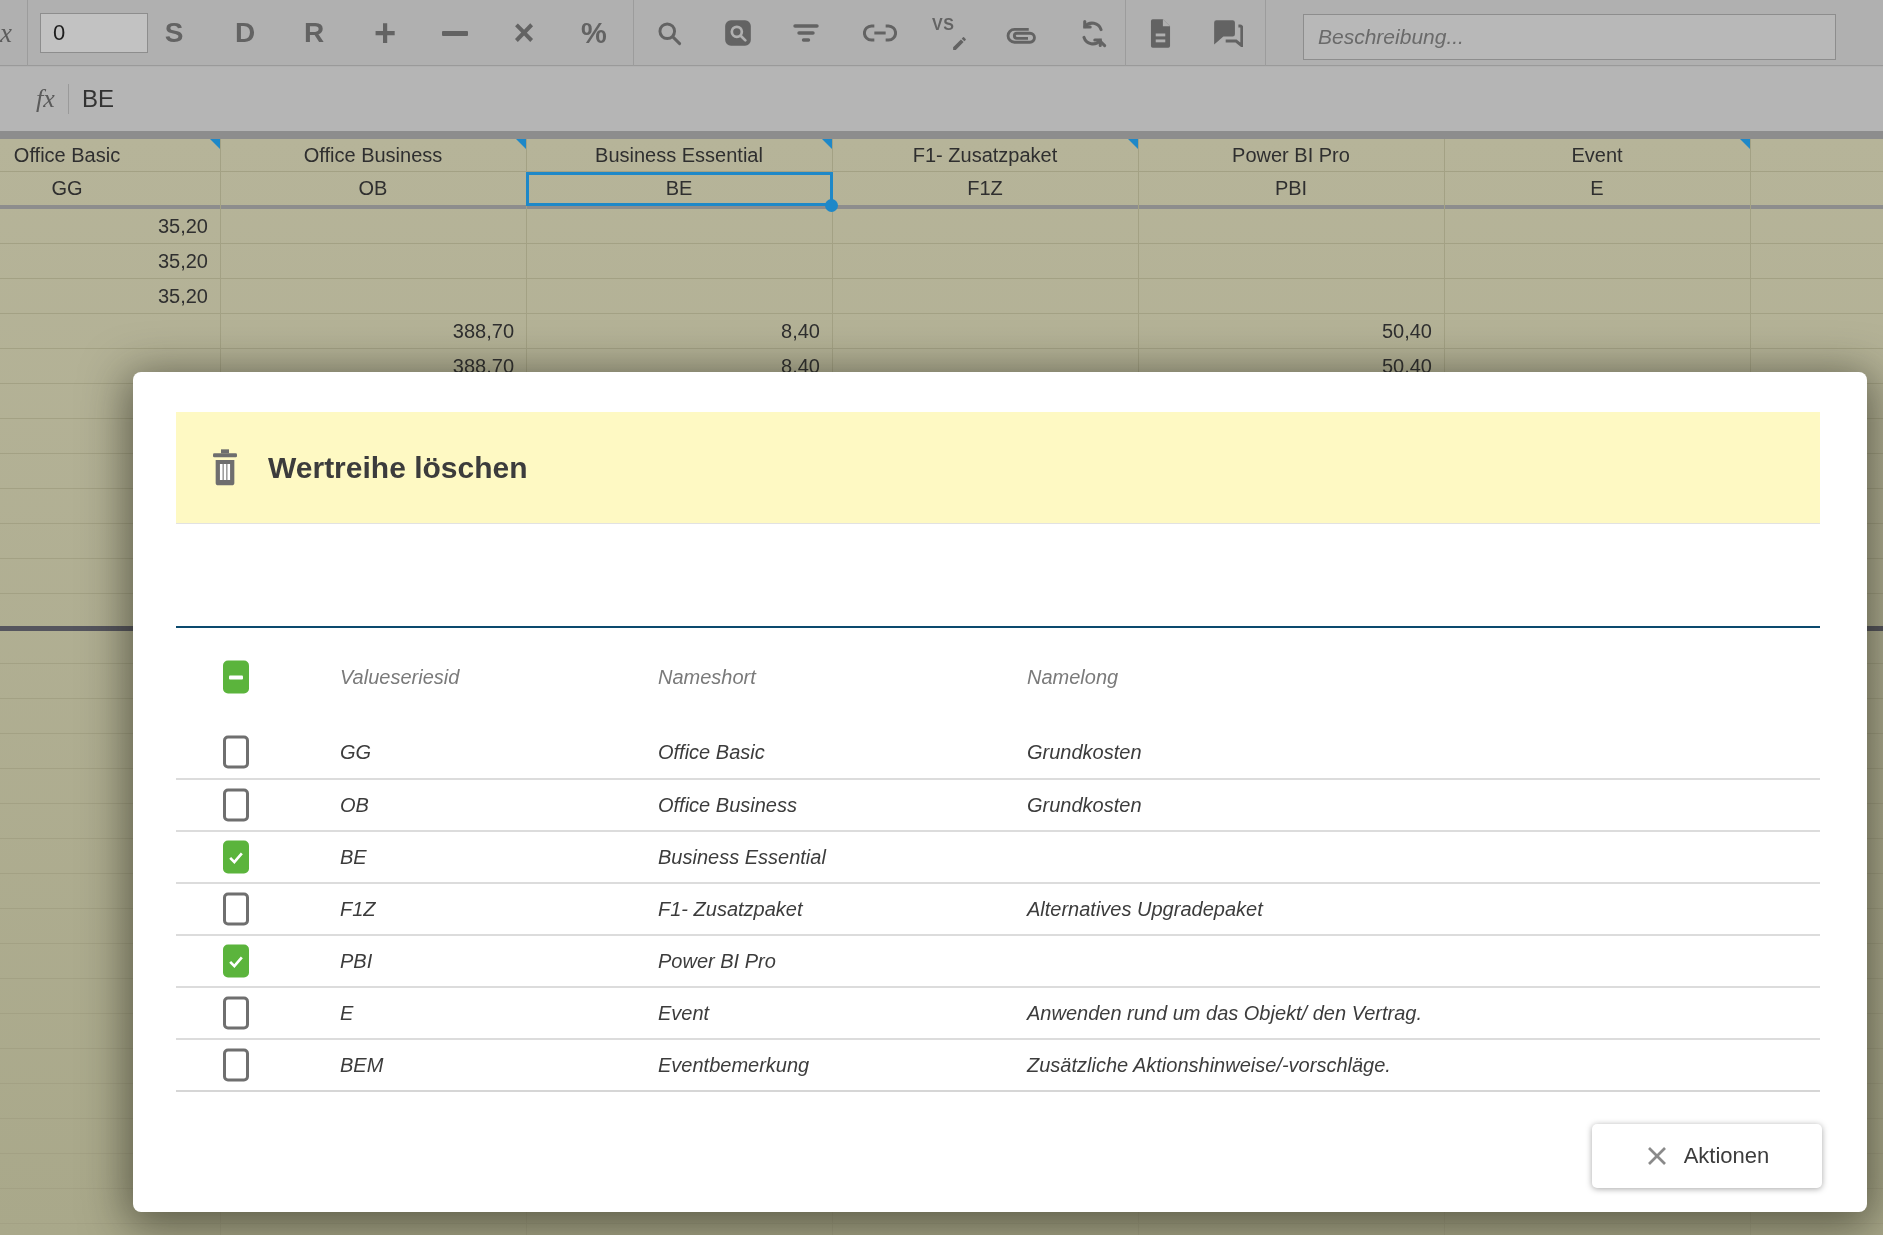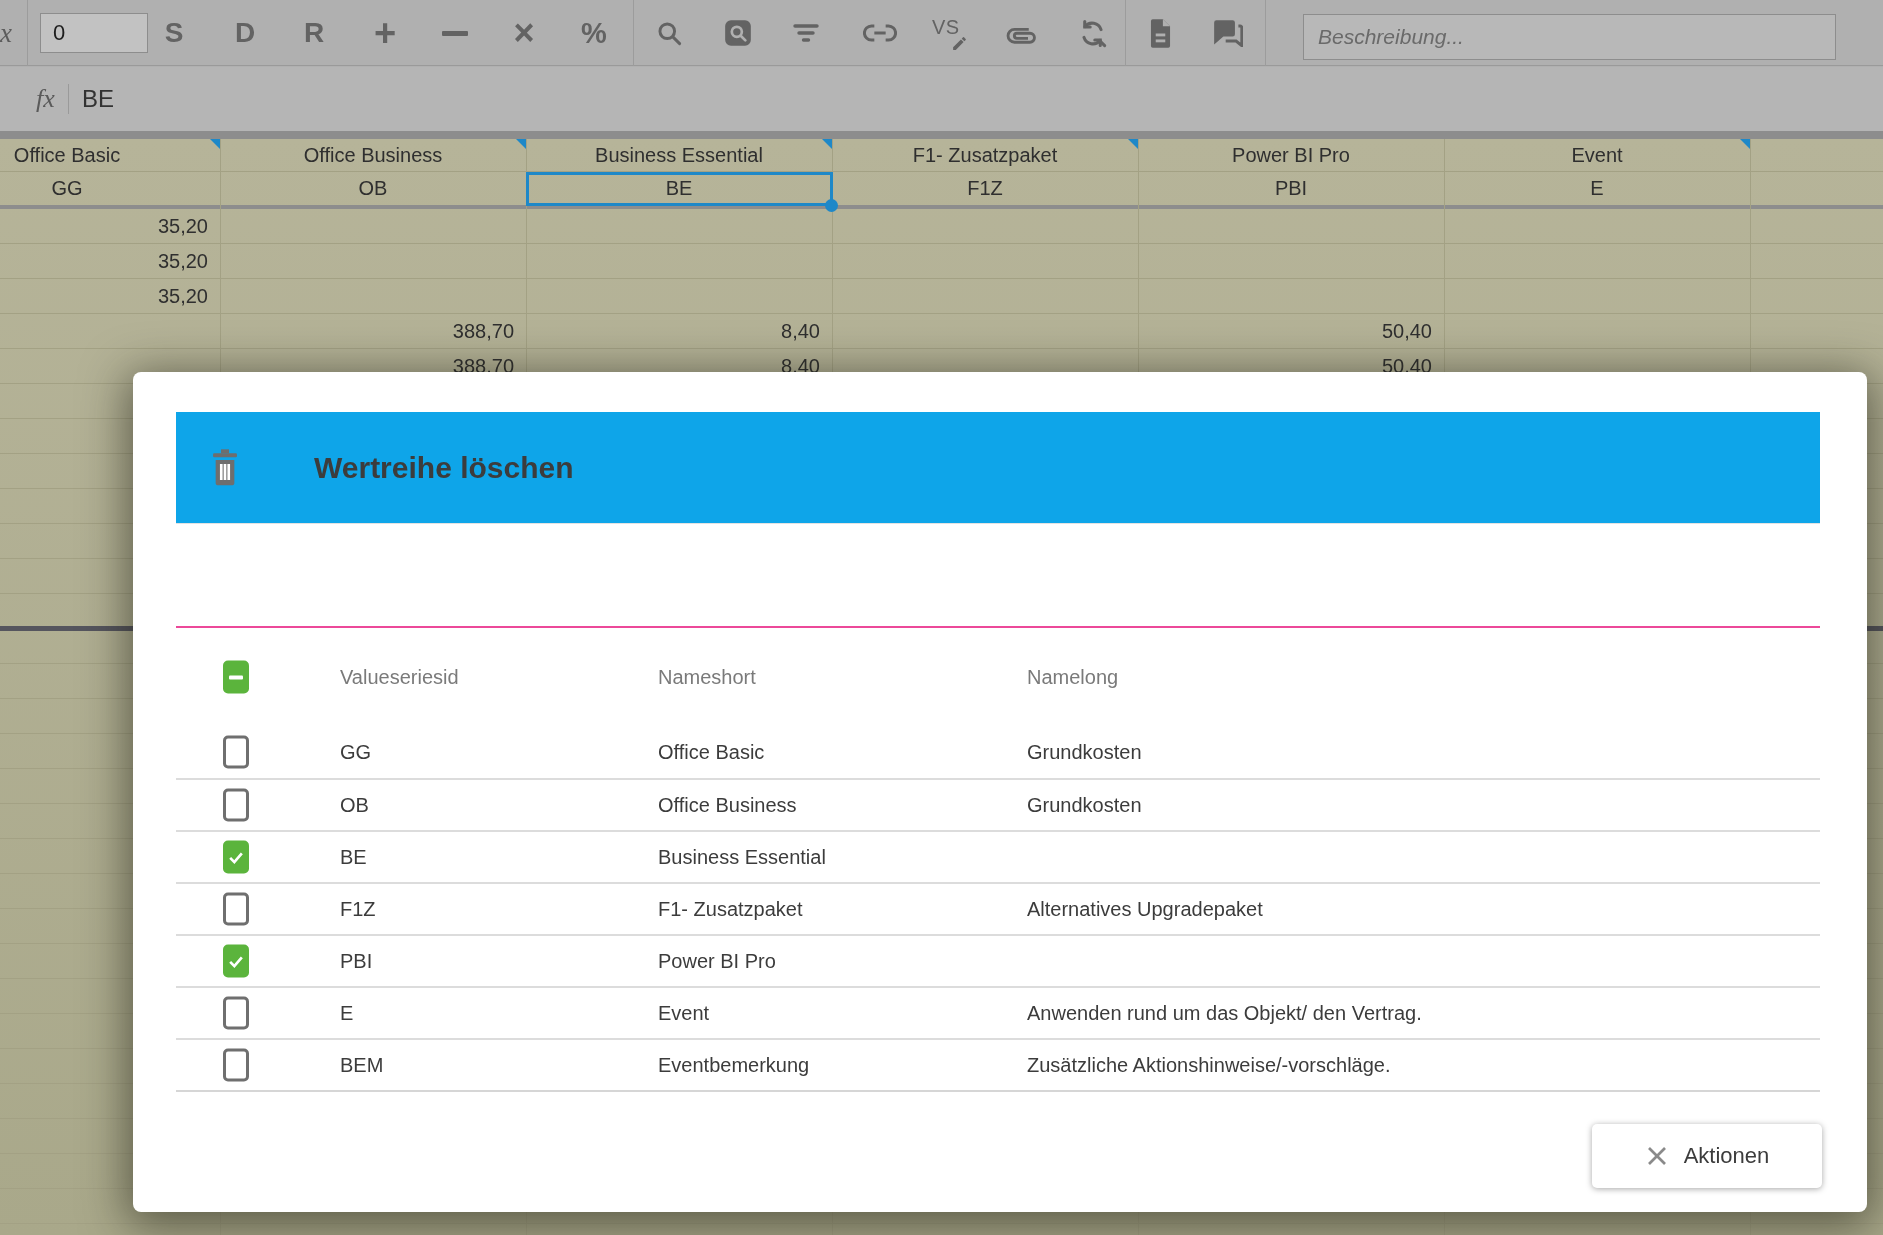--- a/index.html
+++ b/index.html
@@ -26,21 +26,21 @@
   .fx-partial{position:absolute;left:0px;top:0;height:66px;display:flex;align-items:center;
     font-family:"Liberation Serif",serif;font-style:italic;font-size:27px;color:#5c5c5c;}
   .zero-input{position:absolute;left:40px;top:13px;width:108px;height:40px;background:#c2c2c2;
     border:1px solid #8d8d8d;font-size:22px;color:#1e1e1e;padding-left:12px;
     font-family:"Liberation Sans",sans-serif;}
   .desc-input{position:absolute;left:1303px;top:14px;width:533px;height:46px;background:#b8b8b8;
     border:1px solid #8d8d8d;font-size:21px;font-style:italic;color:#3a3a3a;padding-left:14px;
     font-family:"Liberation Sans",sans-serif;}
   .desc-input::placeholder{color:#6a6a6a;font-style:italic;opacity:1;}
   .vs-box{position:relative;width:36px;height:38px;}
-  .vs-box .vs-text{position:absolute;left:0;top:2px;font-size:20px;font-weight:400;letter-spacing:.5px;}
+  .vs-box .vs-text{position:absolute;left:0;top:2px;font-size:16px;font-weight:700;letter-spacing:.5px;}
   .vs-box svg{position:absolute;right:0;bottom:0;}
 
   
   .formula-bar{position:absolute;left:0;top:67px;width:100%;height:64px;background:var(--formula-bg);}
   .fx-label{position:absolute;left:36px;top:0;height:64px;display:flex;align-items:center;
     font-family:"Liberation Serif",serif;font-style:italic;font-size:26px;color:#5a5a5a;}
   .fx-sep{position:absolute;left:68px;top:17px;width:1px;height:30px;background:#9a9a9a;}
   .fx-value{position:absolute;left:82px;top:0;height:64px;display:flex;align-items:center;
     font-size:24px;color:#333;}
   .top-band{position:absolute;left:0;top:131px;width:100%;height:8px;background:var(--band);}
@@ -63,27 +63,27 @@
   .sel-box{position:absolute;left:526px;top:33px;width:307px;height:34px;
     border:3px solid var(--accent);}
   .sel-handle{position:absolute;left:826px;top:60px;width:13px;height:13px;border-radius:50%;
     background:var(--accent);}
   .vcell{position:absolute;width:306px;height:35px;line-height:35px;text-align:right;
     padding-right:12px;font-size:20px;color:var(--ink);}
 
   
   .modal{position:absolute;left:133px;top:372px;width:1734px;height:840px;background:#fff;
     border-radius:8px;box-shadow:0 8px 45px 6px rgba(25,25,15,.55);}
-  .modal-header{position:absolute;left:43px;top:40px;width:1644px;height:112px;background:#0ea5e9;
-    border-bottom:1px solid #e2e2e2;display:flex;align-items:center;padding-left:33px;gap:46px;}
+  .modal-header{position:absolute;left:43px;top:40px;width:1644px;height:112px;background:#fef9c3;
+    border-bottom:1px solid #e2e2e2;display:flex;align-items:center;padding-left:33px;}
   .modal-title{font-size:30px;font-weight:700;color:var(--dlg-ink);margin-left:27px;}
   .dlg-search{position:absolute;left:703px;top:190px;width:986px;height:44px;border:1px solid #cfcfcf;
     font-size:20px;color:#444;padding:0 12px;font-family:"Liberation Sans",sans-serif;}
   .dlg-search::placeholder{color:#a8a8a8;opacity:1;}
-  .dlg-table{position:absolute;left:43px;top:254px;width:1644px;border-top:2px solid #ec4899;}
+  .dlg-table{position:absolute;left:43px;top:254px;width:1644px;border-top:2px solid #0c4a6e;font-style:italic;}
   .dlg-thead{position:relative;height:98px;}
   .dlg-row{position:relative;height:52px;border-top:2px solid var(--sep);}
   .dlg-row:first-of-type{border-top:none;}
   .dlg-table-bottom{border-top:2px solid #d6d6d6;}
   .cell-id{position:absolute;left:164px;}
   .cell-short{position:absolute;left:482px;}
   .cell-long{position:absolute;left:851px;}
   .dlg-cell{top:0;height:100%;display:flex;align-items:center;font-size:20px;color:var(--dlg-ink);}
   .dlg-head-label{color:var(--dlg-muted);}
   .cb{position:absolute;left:47px;top:50%;transform:translateY(-50%);width:26px;height:33px;

